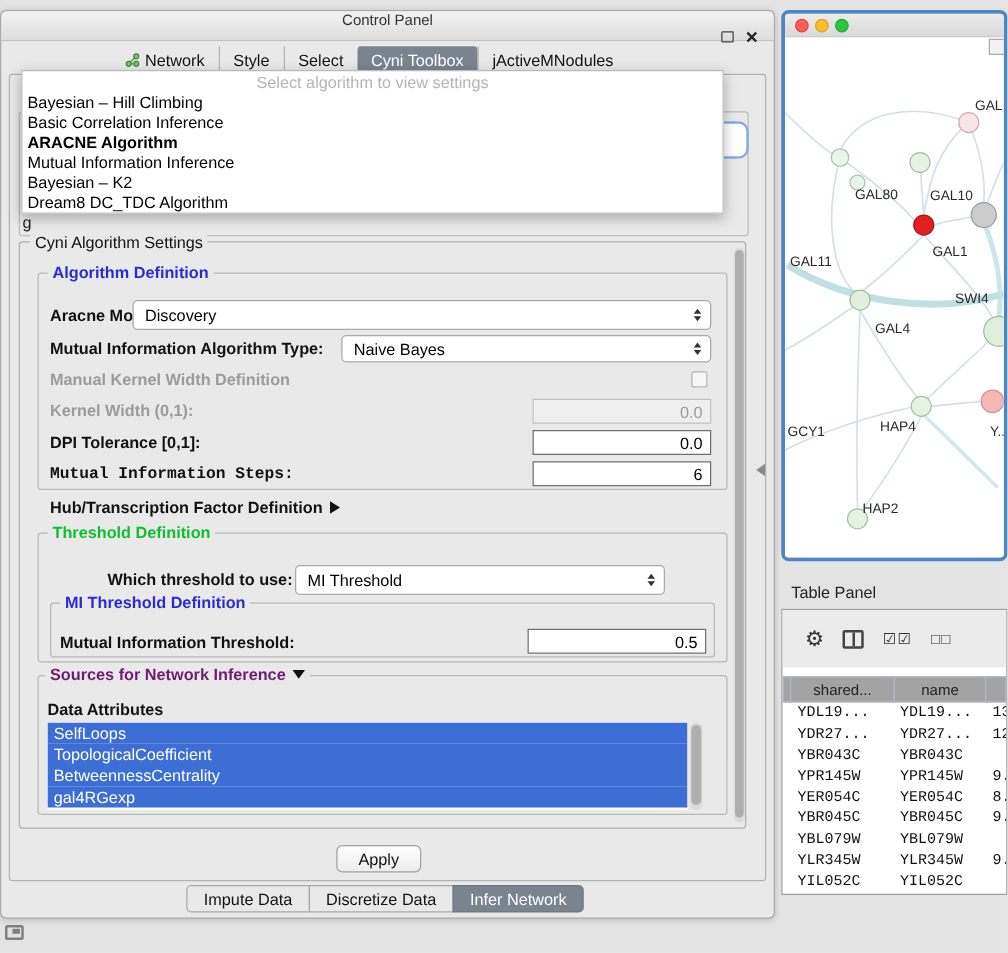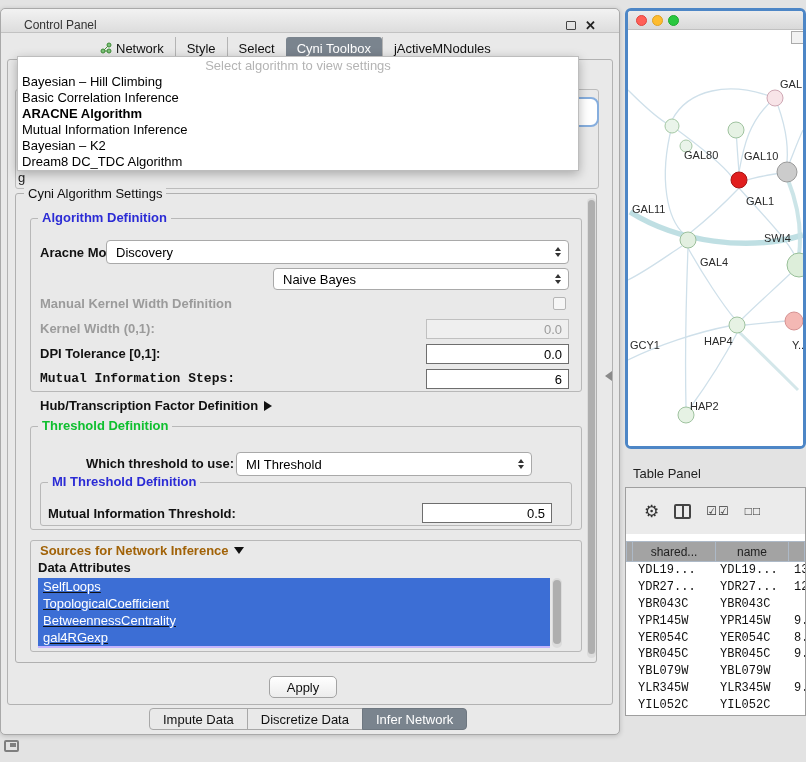--- a/index.html
+++ b/index.html
@@ -5,21 +5,21 @@
   * { margin:0; padding:0; box-sizing:border-box; }
   html,body { width:806px; height:762px; }
   body { font-family:"Liberation Sans", sans-serif; background:#e3e3e3; }
   #app { position:relative; width:806px; height:762px; overflow:hidden; font-size:13px; color:#111; }
 
   
   .control-panel { position:absolute; left:0; top:8px; width:620px; height:727px;
     background:#e9e9e9; border:1px solid #a9a9a9; border-radius:5px; box-shadow:0 1px 5px rgba(0,0,0,.18); }
   .cp-titlebar { position:absolute; left:0; top:0; width:100%; height:24px;
     background:linear-gradient(#f2f2f2,#dddddd); border-bottom:1px solid #c2c2c2;
-    border-radius:5px 5px 0 0; display:flex; align-items:flex-end; padding:0 23px; }
+    border-radius:5px 5px 0 0; display:flex; align-items:center; padding:0 12px;flex-direction:column; }
   .cp-title { font-size:12px; color:#333; }
   .cp-controls { margin-left:auto; display:flex; align-items:center; gap:9px; }
   .float-icon { width:10px; height:9px; border:1.5px solid #444; border-radius:1px; }
   .close-icon { font-size:13px; font-weight:bold; color:#222; line-height:1; }
 
   .cp-tabs { position:absolute; left:88px; top:28px; height:22px; display:flex; align-items:stretch; }
   .cp-tab { display:flex; align-items:center; gap:4px; padding:0 11px; font-size:13px; color:#111; cursor:default; }
   .cp-tab + .cp-tab { border-left:1px solid #b4b4b4; }
   .cp-tab.selected { background:#7a848e; color:#fff; border-radius:3px 3px 0 0; border-left:none; }
 
@@ -42,21 +42,21 @@
 
   
   .settings { position:absolute; left:14px; top:184px; width:582px; height:470px;
     border:1px solid #b0b0b0; border-radius:3px; }
   .grp { position:absolute; border:1px solid #b8b8b8; border-radius:3px; }
   .grp-title { position:absolute; height:16px; line-height:16px; background:#e9e9e9; padding:0 4px;
     font-size:13px; font-weight:bold; white-space:nowrap; z-index:2; }
   .grp-title.outer { font-weight:normal; color:#111; }
   .t-blue  { color:#2b2bd5; }
   .t-green { color:#0ebf2e; }
-  .t-black { color:#a16207;margin-top:11px; }
+  .t-black { color:#701a75; }
 
   .lbl { position:absolute; font-size:13px; font-weight:bold; color:#111; white-space:nowrap; line-height:16px; }
   .lbl.dis { color:#9b9b9b; }
 
   .combo { position:absolute; height:24px; background:#fff; border:1px solid #a9a9a9; border-radius:4px;
     display:flex; align-items:center; padding:0 22px 0 9px; font-size:13px; color:#000; }
   .combo.small { height:22px; }
   .combo-arrows { position:absolute; right:7px; top:50%; transform:translateY(-50%);
     display:flex; flex-direction:column; align-items:center; gap:2px; }
   .tri-up { width:0; height:0; border-left:3.5px solid transparent; border-right:3.5px solid transparent; border-bottom:4px solid #333; }
@@ -66,21 +66,21 @@
     display:flex; align-items:center; justify-content:flex-end; padding:0 6px; font-size:13px; color:#000; }
   .fld.dis { background:#efefef; border-color:#c0c0c0; color:#9b9b9b; }
 
   .checkbox { position:absolute; width:13px; height:13px; background:#f6f6f6; border:1px solid #b5b5b5; border-radius:2px; }
 
   .hub-arrow { display:inline-block; margin-left:6px; width:0; height:0;
     border-top:5px solid transparent; border-bottom:5px solid transparent; border-left:8px solid #111; vertical-align:-1px; }
   .src-arrow { display:inline-block; margin-left:5px; width:0; height:0;
     border-left:5px solid transparent; border-right:5px solid transparent; border-top:7px solid #111; vertical-align:1px; }
 
-  .attr-list { position:absolute; left:22px; top:384px; width:512px; height:70px; background:#c4b5fd; overflow:hidden;text-decoration:underline; }
+  .attr-list { position:absolute; left:22px; top:384px; width:512px; height:70px; background:#ffffff; overflow:hidden; }
   .attr-item { height:17px; line-height:17px; padding-left:5px; background:#3c6ed5; color:#fff; font-size:13px; white-space:nowrap; }
 
   .vscroll { position:absolute; background:#dcdcdc; border-radius:5px; }
   .vscroll .thumb { position:absolute; left:1px; right:1px; background:#afafaf; border-radius:4px; }
 
   .apply-btn { position:absolute; left:268px; top:667px; width:68px; height:22px;
     background:linear-gradient(#ffffff,#ececec); border:1px solid #a3a3a3; border-radius:5px;
     display:flex; align-items:center; justify-content:center; font-size:13px; color:#111; }
 
   .bottom-tabs { position:absolute; left:148px; top:699px; height:22px; display:flex; }
@@ -201,20 +201,21 @@
 
       <div class="lbl" style="left:24px; top:51px;">Aracne Mode:</div>
       <div class="combo" style="left:90px; top:46px; width:463px;">
         <span>Discovery</span>
         <span class="combo-arrows">
             <span class="tri-up"></span>
             <span class="tri-dn"></span>
           </span>
       </div>
 
+      <div class="lbl" style="left:24px; top:77px;">Mutual Information Algorithm Type:</div>
       <div class="combo small" style="left:257px; top:74px; width:296px;">
         <span>Naive Bayes</span>
         <span class="combo-arrows">
             <span class="tri-up"></span>
             <span class="tri-dn"></span>
           </span>
       </div>
 
       <div class="lbl dis" style="left:24px; top:102px;">Manual Kernel Width Definition</div>
       <div class="checkbox" style="left:537px; top:103px;"></div>
@@ -240,21 +241,21 @@
         <span>MI Threshold</span>
         <span class="combo-arrows">
             <span class="tri-up"></span>
             <span class="tri-dn"></span>
           </span>
       </div>
 
       <div class="grp" style="left:24px; top:288px; width:532px; height:44px;"></div>
       <div class="grp-title t-blue" style="left:32px; top:280px;">MI Threshold Definition</div>
       <div class="lbl" style="left:32px; top:312px;">Mutual Information Threshold:</div>
-      <div class="fld" style="left:406px; top:309px; width:130px;padding-left:21px;">0.5</div>
+      <div class="fld" style="left:406px; top:309px; width:143px;padding-left:21px;">0.5</div>
 
       <div class="grp" style="left:14px; top:346px; width:552px; height:112px;"></div>
       <div class="grp-title t-black" style="left:20px; top:338px;">
         <span>Sources for Network Inference</span><span class="src-arrow"></span>
       </div>
       <div class="lbl" style="left:22px; top:366px;">Data Attributes</div>
 
       <div class="attr-list">
         <div class="attr-item">SelfLoops</div>
         <div class="attr-item">TopologicalCoefficient</div>

